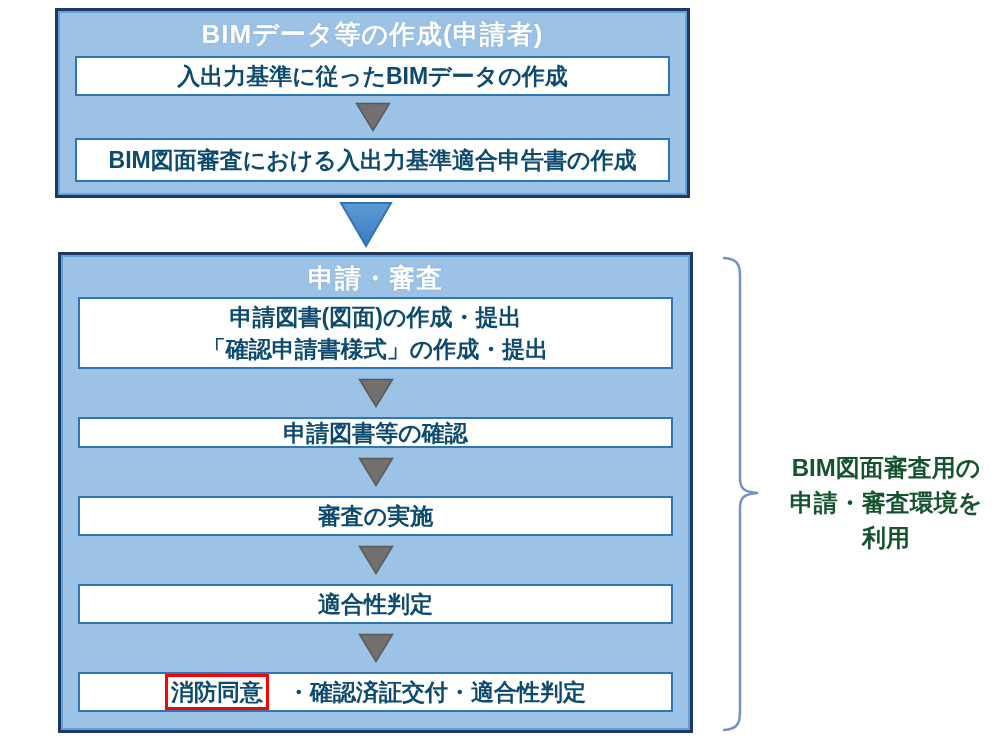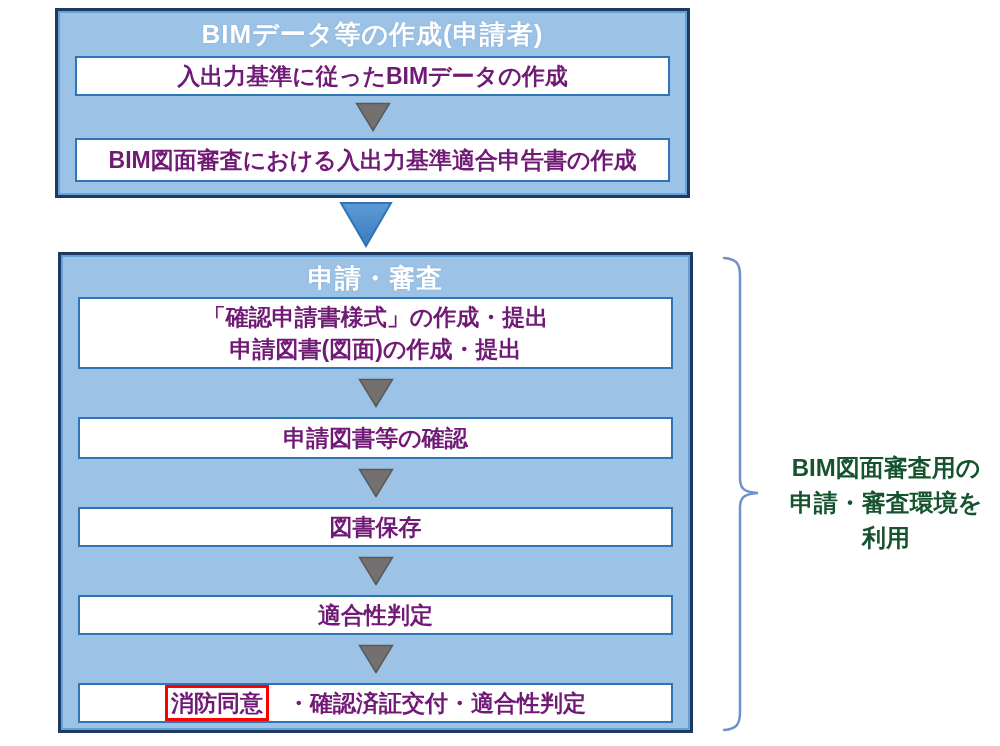--- a/index.html
+++ b/index.html
@@ -19,24 +19,24 @@
 
   .panel-title{
     color:#ffffff;font-weight:bold;font-size:26px;line-height:32px;
     text-align:center;padding-top:7px;height:33px;flex:0 0 auto;
     letter-spacing:1px;
     text-shadow:0 0 2px rgba(120,160,200,.6);
   }
   .step{
     background:#ffffff;border:2px solid #2E75B6;margin:0 17px;
     display:flex;flex-direction:column;align-items:center;justify-content:center;
-    font-size:23px;font-weight:600;color:#701a75;text-align:center;
+    font-size:23px;font-weight:600;color:#0c4a6e;text-align:center;
     box-sizing:border-box;flex:0 0 auto;line-height:32px;
   }
-  .h40{height:40px;} .h42{height:42px;} .h44{height:44px;justify-content:center;} .h72{height:72px;}
+  .h40{height:40px;} .h42{height:31px;} .h44{height:44px;justify-content:center;} .h72{height:72px;}
   .arrow-slot{
     flex:0 0 auto;height:48px;display:flex;align-items:center;justify-content:center;
   }
   .arrow-slot.small{height:42px;}
   .red-outline{
     border:3px solid #FF0000;
     padding:0 3px;margin-right:18px;
     display:inline-block;line-height:30px;
   }
   #big-arrow{position:absolute;left:339px;top:201px;}
@@ -74,38 +74,38 @@
         <stop offset="0" stop-color="#5D9AD4"></stop>
         <stop offset="1" stop-color="#3C7CBE"></stop>
       </linearGradient>
     </defs>
     <polygon points="2,2 52,2 27,45" fill="url(#bag)" stroke="#2E75B6" stroke-width="2"></polygon>
   </svg>
 
   <div id="panel2" class="panel">
     <div class="panel-title">申請・審査</div>
     <div class="step h72" style="margin-top:2px;">
+      <span class="nowrap">申請図書(図面)の作成・提出</span>
       <span class="nowrap">「確認申請書様式」の作成・提出</span>
-      <span class="nowrap">申請図書(図面)の作成・提出</span>
     </div>
     <div class="arrow-slot">
       <svg width="36" height="30" viewBox="0 0 36 30">
         <polygon points="1.5,1.5 34.5,1.5 18,28.5" fill="#757070" stroke="#595959" stroke-width="1.5"></polygon>
       </svg>
     </div>
     <div class="step h42">
       <span class="nowrap">申請図書等の確認</span>
     </div>
     <div class="arrow-slot">
       <svg width="36" height="30" viewBox="0 0 36 30">
         <polygon points="1.5,1.5 34.5,1.5 18,28.5" fill="#757070" stroke="#595959" stroke-width="1.5"></polygon>
       </svg>
     </div>
     <div class="step h40">
-      <span class="nowrap">図書保存</span>
+      <span class="nowrap">審査の実施</span>
     </div>
     <div class="arrow-slot">
       <svg width="36" height="30" viewBox="0 0 36 30">
         <polygon points="1.5,1.5 34.5,1.5 18,28.5" fill="#757070" stroke="#595959" stroke-width="1.5"></polygon>
       </svg>
     </div>
     <div class="step h40">
       <span class="nowrap">適合性判定</span>
     </div>
     <div class="arrow-slot">

